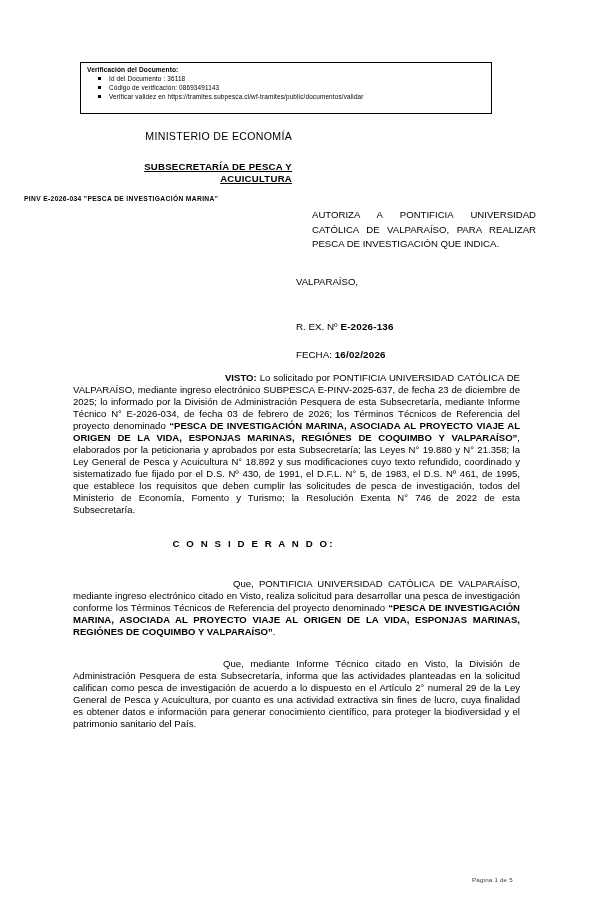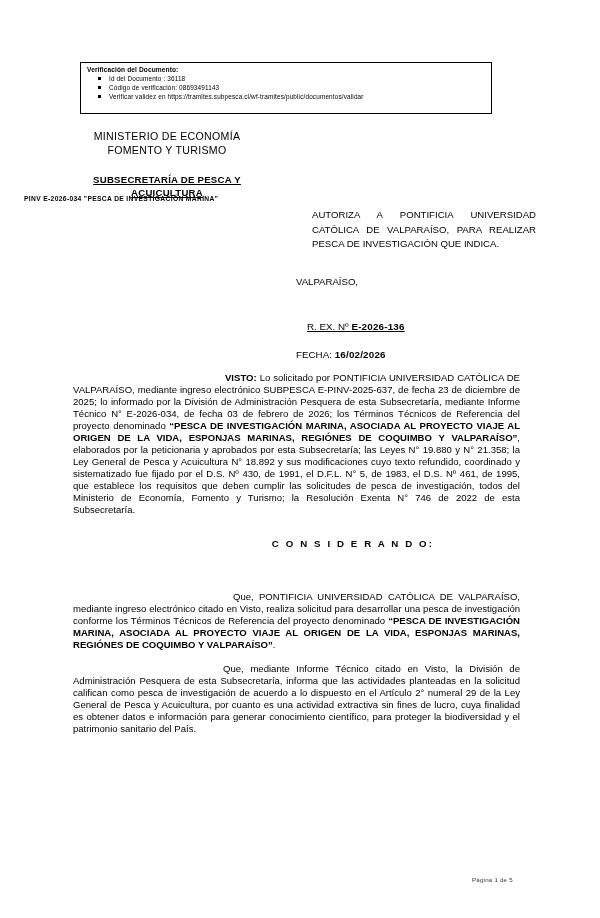--- a/index.html
+++ b/index.html
@@ -69,21 +69,21 @@
     border-bottom: 1px solid #000;
     box-sizing: border-box;
   }
 
   
   #letterhead {
     position: absolute;
     left: 42px;
     top: 130px;
     width: 250px;
-    text-align: center;
+    text-align: right;
   }
   #letterhead .lh-line {
     font-size: 10.6px;
     line-height: 13.5px;
     letter-spacing: 0.3px;
   }
   #letterhead .lh-sub {
     margin-top: 17px;
     font-size: 9.6px;
     font-weight: bold;
@@ -117,24 +117,23 @@
     text-align-last: left;
   }
   #place-line {
     position: absolute;
     left: 296px;
     top: 276px;
     font-size: 9.6px;
   }
   #res-number {
     position: absolute;
-    left: 307px;
+    left: 296px;
     top: 321px;
     font-size: 9.8px;
-    text-decoration: underline;
   }
   #res-date {
     position: absolute;
     left: 296px;
     top: 349px;
     font-size: 9.8px;
   }
   #res-number b, #res-date b { font-weight: bold; letter-spacing: 0.2px; }
 
   
@@ -153,26 +152,26 @@
   }
   .para b { font-weight: bold; }
   .para .indent { display: inline-block; width: 152px; }
   .para .indent-2 { display: inline-block; width: 160px; }
   .para .indent-3 { display: inline-block; width: 150px; }
 
   #considerando {
     font-size: 9.7px;
     font-weight: bold;
     letter-spacing: 2.1px;
-    text-align: right;
+    text-align: center;
     margin: 22px 0 0 0;
     padding-right: 86px;
   }
-  #para-considerando-1 { margin-top: 42px; }
-  #para-considerando-2 { margin-top: 12px; }
+  #para-considerando-1 { margin-top: 29px; }
+  #para-considerando-2 { margin-top: 20px; }
 
   
   #page-footer {
     position: absolute;
     left: 472px;
     top: 876px;
     font-size: 6.2px;
     color: #3a3a3a;
     letter-spacing: 0.2px;
   }
@@ -194,21 +193,20 @@
     <li>
       <span class="bullet"></span>
       <span>Verificar validez en https://tramites.subpesca.cl/wf-tramites/public/documentos/validar</span>
     </li>
   </ul>
 </div>
 <div id="box-notch"></div>
 
 <div id="letterhead">
   <div class="lh-line">MINISTERIO DE ECONOMÍA</div>
-  <div class="lh-line">FOMENTO Y TURISMO</div>
   <div class="lh-sub">
     <span>SUBSECRETARÍA DE PESCA Y</span><br>
     <span>ACUICULTURA</span>
   </div>
 </div>
 
 <div id="doc-reference">PINV E-2026-034 "PESCA DE INVESTIGACIÓN MARINA"</div>
 
 <div id="subject-block">AUTORIZA A PONTIFICIA UNIVERSIDAD CATÓLICA DE VALPARAÍSO, PARA REALIZAR PESCA DE INVESTIGACIÓN QUE INDICA.</div>
 <div id="place-line">VALPARAÍSO,</div>

